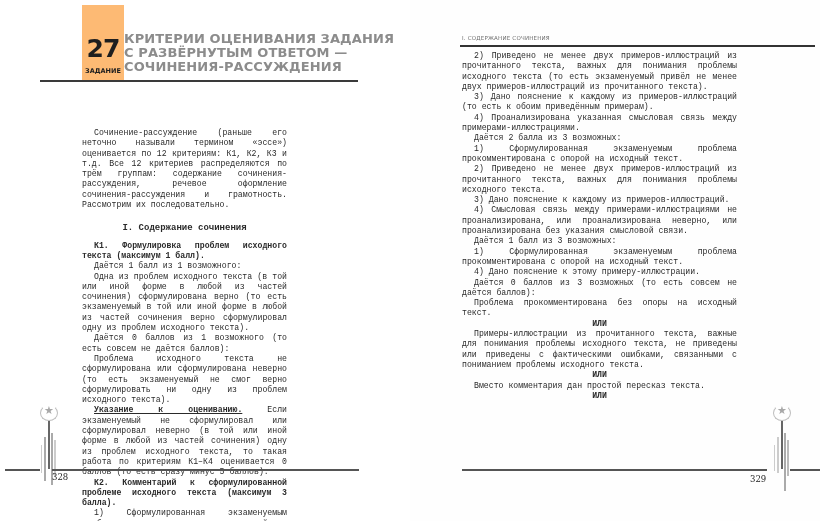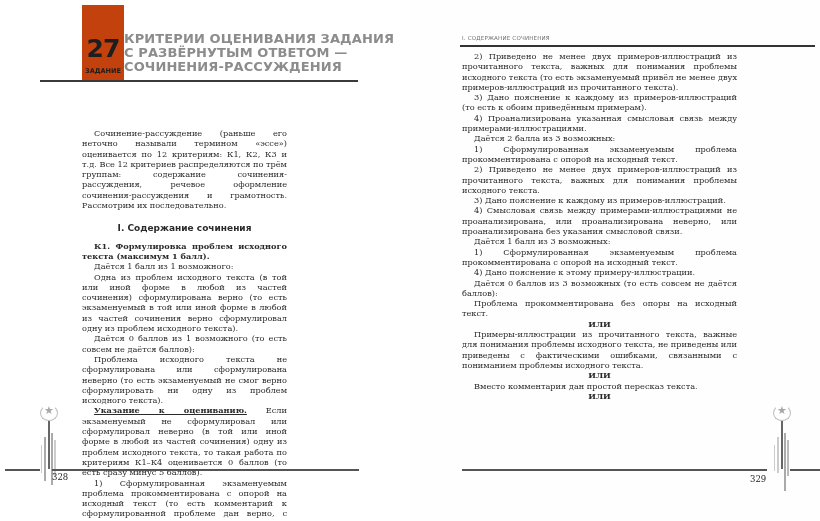--- a/index.html
+++ b/index.html
@@ -9,21 +9,21 @@
     font-family: "DejaVu Serif", "Liberation Serif", serif;
     color: #2a2a2a;
   }
   .page { position: absolute; top: 0; height: 521px; }
   .page.left { left: 0; width: 410px; }
   .page.right { left: 410px; width: 410px; background: #fefefe; }
 
   
   .task-block {
     position: absolute; left: 82px; top: 5px; width: 42px; height: 76px;
-    background: #c2410c;
+    background: #fdba74;
   }
   .task-num {
     position: absolute; left: 0; width: 42px; top: 30px; text-align: center;
     font-family: "DejaVu Sans", sans-serif; font-weight: bold; font-size: 25px;
     color: #1e1e1e; letter-spacing: -1px; line-height: 28px;
   }
   .task-label {
     position: absolute; left: 0; width: 42px; top: 61px; text-align: center;
     font-family: "DejaVu Sans", sans-serif; font-weight: bold; font-size: 6.5px;
     color: #1e1e1e; line-height: 10px;
@@ -32,21 +32,21 @@
     position: absolute; left: 124px; top: 32px; width: 270px;
     font-family: "DejaVu Sans", sans-serif; font-weight: bold; font-size: 13px;
     color: #8c8c8c; line-height: 14px; letter-spacing: 0.1px;
   }
   .chapter-title div { white-space: nowrap; }
   .header-rule { position: absolute; left: 40px; top: 80px; width: 318px; height: 1.5px; background: #3a3a3a; }
 
   .text {
     position: absolute; font-size: 8.2px; line-height: 10.3px; text-align: justify;
   }
-  .text p { margin: 0; text-indent: 12px; }
+  .text p { margin: 0; text-indent: 12px; font-family: Liberation Mono, monospace; }
   .text p.gap { margin-top: 0; }
   .text .b { font-weight: bold; }
   .text .ul { font-weight: bold; text-decoration: underline; }
   .text .center { text-align: center; text-indent: 0; font-weight: bold; }
 
   .left .text { left: 82px; top: 128px; width: 205px; }
   .section-title {
     font-family: "DejaVu Sans", sans-serif; font-weight: bold; font-size: 9px;
     text-align: center; text-indent: 0 !important; margin: 13px 0 7px 0 !important;
   }
@@ -94,20 +94,21 @@
 
   <div class="text">
     <p>Сочинение-рассуждение (раньше его неточно называли термином «эссе») оценивается по 12 критериям: К1, К2, К3 и т.д. Все 12 критериев распределяются по трём группам: содержание сочинения-рассуждения, речевое оформление сочинения-рассуждения и грамотность. Рассмотрим их последовательно.</p>
     <p class="section-title">I. Содержание сочинения</p>
     <p class="b">К1. Формулировка проблем исходного текста (максимум 1 балл).</p>
     <p>Даётся 1 балл из 1 возможного:</p>
     <p>Одна из проблем исходного текста (в той или иной форме в любой из частей сочинения) сформулирована верно (то есть экзаменуемый в той или иной форме в любой из частей сочинения верно сформулировал одну из проблем исходного текста).</p>
     <p>Даётся 0 баллов из 1 возможного (то есть совсем не даётся баллов):</p>
     <p>Проблема исходного текста не сформулирована или сформулирована неверно (то есть экзаменуемый не смог верно сформулировать ни одну из проблем исходного текста).</p>
     <p><span class="ul">Указание к оцениванию.</span><span> Если экзаменуемый не сформулировал или сформулировал неверно (в той или иной форме в любой из частей сочинения) одну из проблем исходного текста, то такая работа по критериям К1–К4 оценивается 0 баллов (то есть сразу минус 5 баллов).</span></p>
+    <p class="b">К2. Комментарий к сформулированной проблеме исходного текста (максимум 3 балла).</p>
     <p>1) Сформулированная экзаменуемым проблема прокомментирована с опорой на исходный текст (то есть комментарий к сформулированной проблеме дан верно, с опорой на исходный текст).</p>
   </div>
 
   <div class="emblem" style="left:35px; top:405px;">
     <div class="wreath"></div>
     <div class="star">★</div>
     <div class="bar" style="left:13px; top:16px; width:2px; height:48px; background:#666;"></div>
     <div class="bar" style="left:9px; top:32px; width:1.5px; height:44px; background:#aaa;"></div>
     <div class="bar" style="left:16px; top:28px; width:1.5px; height:52px; background:#aaa;"></div>
     <div class="bar" style="left:19px; top:35px; width:1.5px; height:36px; background:#ccc;"></div>

